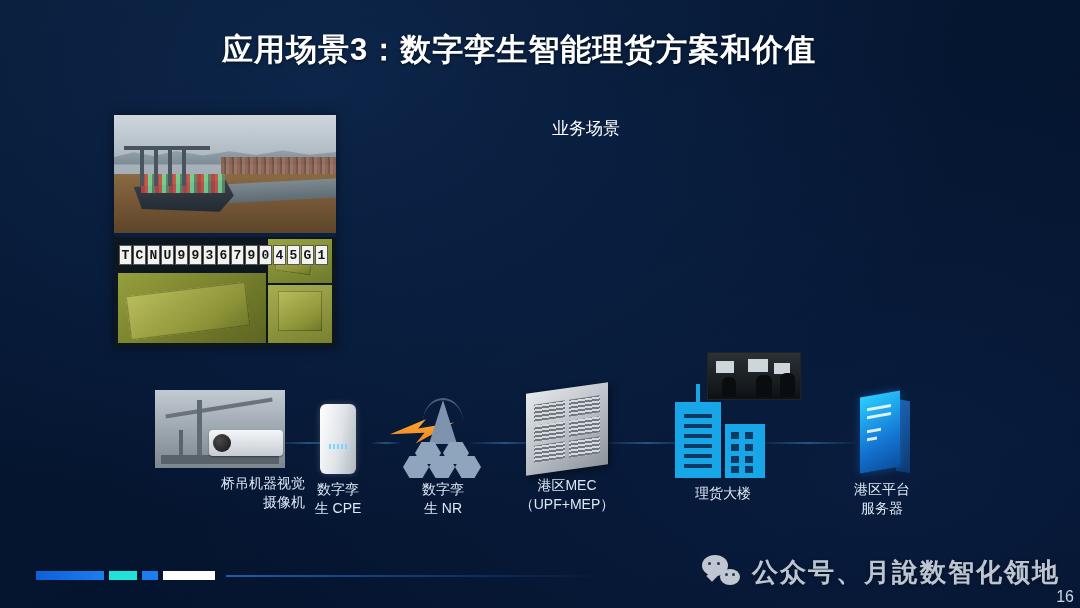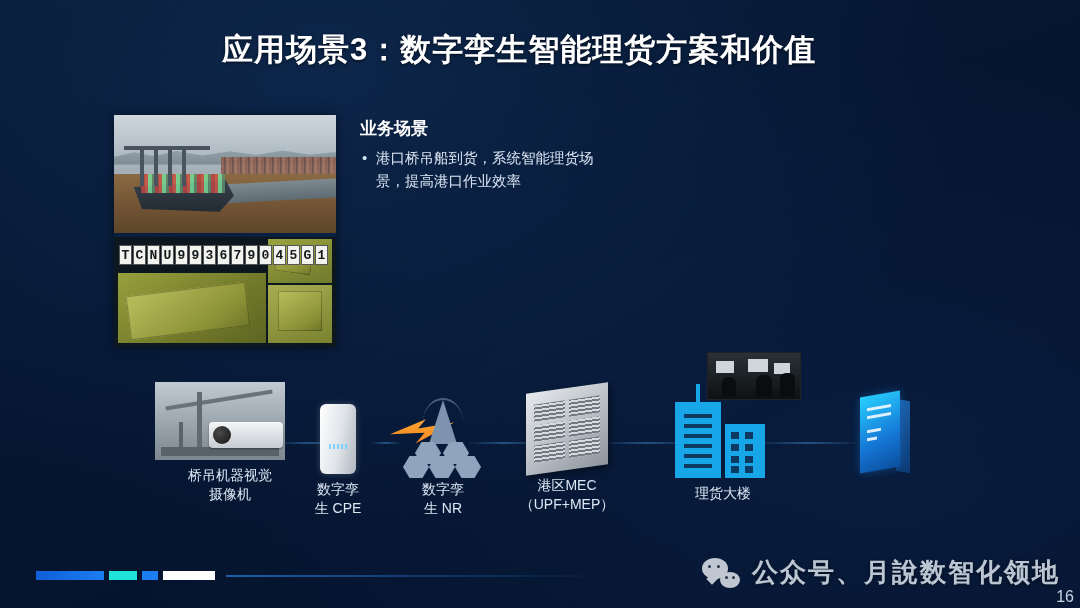--- a/index.html
+++ b/index.html
@@ -67,21 +67,21 @@
      background:linear-gradient(160deg,#a7ad50,#78812f);}
   .ctr-box{position:absolute;background:linear-gradient(150deg,#b9bd5c,#8d9438 70%,#6f7629);
      box-shadow:inset 0 0 0 1px rgba(0,0,0,.25);}
   .c1{left:14px;top:52px;width:120px;height:44px;transform:rotate(-7deg);}
   .c2{left:164px;top:54px;width:44px;height:40px;}
   .c3{left:162px;top:10px;width:36px;height:26px;transform:rotate(8deg);}
 
   
   .col-mid{position:absolute;left:360px;top:118px;width:260px;}
   .col-right{position:absolute;left:640px;top:118px;width:370px;}
-  .h-sub{font-size:17px;font-weight:bold;color:#ffffff;line-height:1.35;margin:0 0 6px 0;}
+  .h-sub{font-size:17px;font-weight:normal;color:#ffffff;line-height:1.35;margin:0 0 6px 0;text-align:right;}
   .blk{margin-bottom:26px;}
   ul.b{list-style:none;margin:0;padding:0;}
   ul.b li{position:relative;padding-left:16px;margin-bottom:6px;
      font-size:14.5px;line-height:1.62;color:#dbe6f3;}
   ul.b li::before{content:"•";position:absolute;left:2px;top:-1px;color:#cfe0f2;font-size:15px;}
   .col-mid .blk2{margin-top:34px;}
 
   
   .flow{position:absolute;left:0;top:372px;width:1080px;height:160px;}
   .line{position:absolute;height:2px;background:linear-gradient(90deg,rgba(30,70,130,.15),#25527f,rgba(30,70,130,.15));top:70px;}
@@ -145,21 +145,21 @@
 
   
   .footer-bar{position:absolute;left:36px;bottom:28px;display:flex;align-items:center;}
   .seg{height:9px;margin-right:5px;}
   .seg.s1{width:68px;background:linear-gradient(90deg,#0f5fd8,#1b7df0);}
   .seg.s2{width:28px;background:#1fe3d8;}
   .seg.s3{width:16px;background:#1b7df0;}
   .seg.s4{width:52px;background:#ffffff;}
   .tail{width:380px;height:2px;background:linear-gradient(90deg,#1b5ea8,rgba(27,94,168,0));margin-left:6px;}
 
-  .watermark{position:absolute;right:20px;bottom:18px;display:flex;align-items:center;
+  .watermark{position:absolute;right:20px;bottom:18px;display:flex;
      opacity:.82;}
   .wx{width:38px;height:30px;position:relative;margin-right:12px;}
   .wx b1,.wx .b1{position:absolute;left:0;top:0;width:26px;height:21px;border-radius:50%;
      background:#e9eef4;}
   .wx .b1::after{content:"";position:absolute;left:6px;bottom:-4px;width:8px;height:8px;
      background:#e9eef4;transform:rotate(45deg);}
   .wx .b2{position:absolute;right:0;bottom:0;width:20px;height:16px;border-radius:50%;
      background:#e9eef4;}
   .wx .dot{position:absolute;width:3px;height:3px;border-radius:50%;background:#2c3a49;}
   .wm-text{font-size:26px;font-weight:bold;color:#e4ebf4;letter-spacing:2px;
@@ -212,35 +212,32 @@
           <div class="ocr-ch">5</div>
           <div class="ocr-ch">G</div>
           <div class="ocr-ch">1</div>
         </div>
     </div>
   </div>
 
   <div class="col-mid">
     <div class="blk">
       <div class="h-sub">业务场景</div>
-      <ul class="b">
-        <li>港口桥吊船到货，系统智能理货场景，提高港口作业效率</li>
-      </ul>
     </div>
   </div>
 
 
   <div class="flow">
     <div class="line" style="left:280px;width:58px;"></div>
     <div class="line" style="left:372px;width:28px;"></div>
     <div class="line" style="left:470px;width:70px;"></div>
     <div class="line" style="left:604px;width:86px;"></div>
     <div class="line" style="left:760px;width:96px;"></div>
 
-    <div class="node" style="left:155px;top:10px;width:150px;">
+    <div class="node" style="left:155px;top:18px;width:150px;text-align:right;">
       <div class="crane-photo">
         <div class="cp-jib"></div>
           <div class="cp-mast"></div>
         <div class="cp-leg" style="left:24px"></div>
         <div class="cp-leg" style="left:58px"></div>
         <div class="cp-leg" style="left:92px"></div>
         <div class="cp-base"></div>
           <div class="cp-cam"></div>
       </div>
       <div class="cap">桥吊机器视觉
@@ -322,20 +319,22 @@
     <div class="node" style="left:820px;top:18px;width:124px;">
       <div class="srv">
         <div class="srv-side"></div>
         <div class="srv-face">
             <i style="top:12px"></i>
             <i style="top:20px"></i>
             <i style="top:34px;width:14px"></i>
             <i style="top:42px;width:10px"></i>
           </div>
       </div>
+      <div class="cap">港区平台
+服务器</div>
     </div>
   </div>
 
   <div class="footer-bar">
     <div class="seg s1"></div>
     <div class="seg s2"></div>
     <div class="seg s3"></div>
     <div class="seg s4"></div>
     <div class="tail"></div>
   </div>

